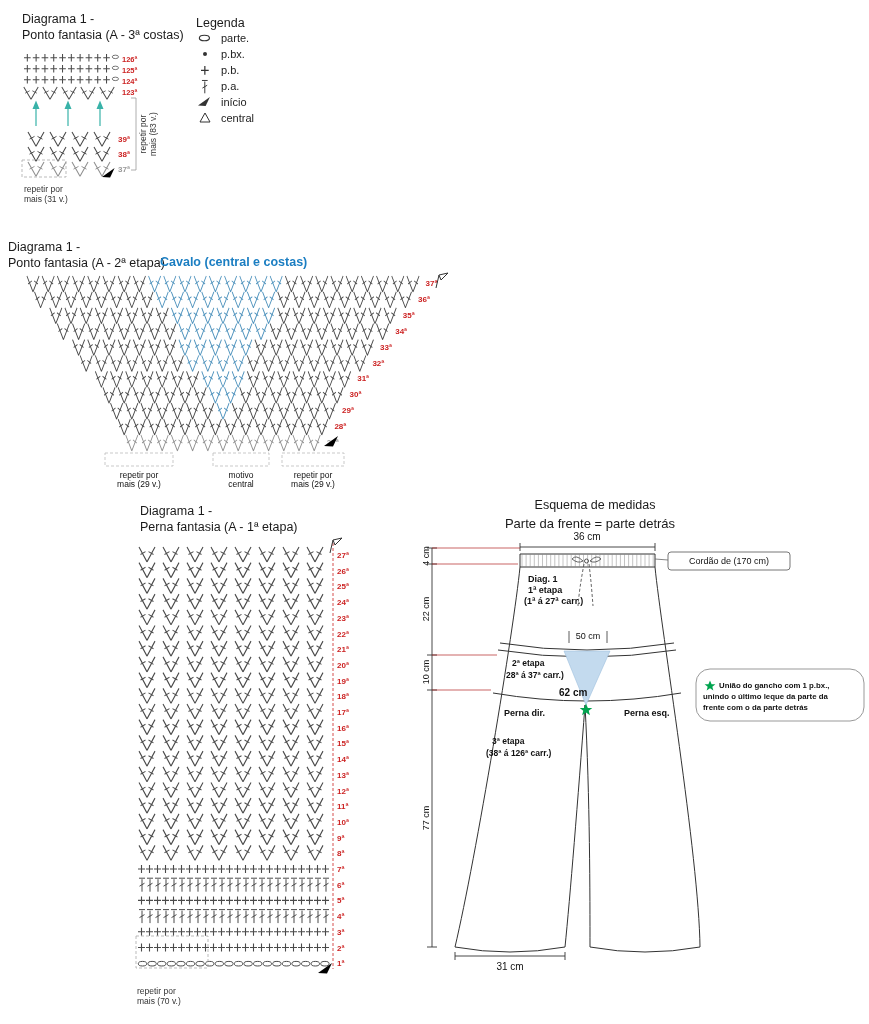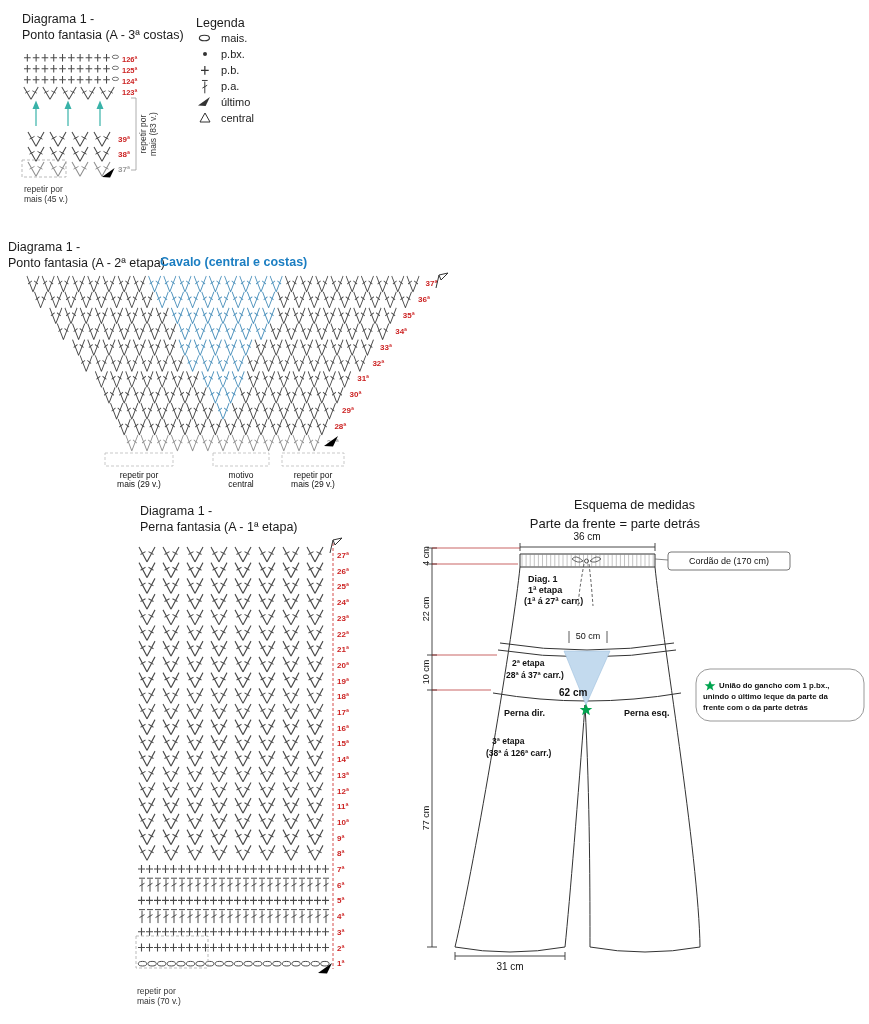--- a/index.html
+++ b/index.html
@@ -1,19 +1,19 @@
 <!DOCTYPE html>
 <html><head>
 <meta charset="utf-8">
 <style>
   html,body{margin:0;padding:0;background:#fff;font-family:"Liberation Sans",sans-serif;}
   .canvas{position:relative;width:869px;height:1024px;background:#fff;overflow:hidden;}
   .abs{position:absolute;}
   .title{position:absolute;font-size:12.5px;color:#1a1a1a;line-height:1.25;}
-  .title-center{position:absolute;font-size:12.5px;color:#1a1a1a;text-align:right;}
+  .title-center{position:absolute;font-size:12.5px;color:#1a1a1a;text-align:center;}
   .subtitle-blue{position:absolute;font-size:12.5px;font-weight:bold;color:#1b7ec2;}
   .small-label{position:absolute;font-size:8.5px;color:#333;line-height:1.2;}
   .legend{position:absolute;font-size:12.5px;color:#1a1a1a;}
   .legend-title{}
   .legend-item{display:flex;align-items:center;height:16px;font-size:11px;color:#222;}
   .legend-item span{margin-left:5px;}
   svg text{font-family:"Liberation Sans",sans-serif;}
 </style>
 </head>
 <body>
@@ -124,31 +124,31 @@
       <use href="#sym-v" xlink:href="#sym-v" transform="translate(74,116) scale(1,1.1)" color="#909090"></use>
       <text x="100" y="126" font-size="8" text-anchor="start" fill="#999" font-weight="bold">37ª</text>
       <use href="#sym-start" xlink:href="#sym-start" transform="translate(84,122) scale(0.9,0.9)" color="#000"></use>
       <rect x="4" y="114" width="44" height="17" fill="none" stroke="#aaa" stroke-width="0.8" stroke-dasharray="3,2"></rect>
       <path d="M118,52 V124 M118,52 H113 M118,124 H113" stroke="#999" fill="none" stroke-width="0.8"></path>
       <text x="0" y="0" font-size="8.5" text-anchor="middle" fill="#333" transform="translate(128,88) rotate(-90)">repetir por</text>
       <text x="0" y="0" font-size="8.5" text-anchor="middle" fill="#333" transform="translate(138,88) rotate(-90)">mais (83 v.)</text>
     </svg>
   <div class="small-label" style="left:24px;top:184px">
     <div>repetir por</div>
-    <div>mais (45 v.)</div>
+    <div>mais (31 v.)</div>
   </div>
 
   <div class="legend" style="left:196px;top:16px">
     <div class="legend-title">Legenda</div>
     <div id="legend-items">
         <div class="legend-item">
           <svg width="20" height="15">
             <use href="#sym-chain" xlink:href="#sym-chain" transform="translate(3,4) scale(1.2,1.2)" color="#333"></use>
           </svg>
-          <span>mais.</span>
+          <span>parte.</span>
         </div>
         <div class="legend-item">
           <svg width="20" height="15">
             <use href="#sym-dot" xlink:href="#sym-dot" transform="translate(7,5) scale(1,1)" color="#333"></use>
           </svg>
           <span>p.bx.</span>
         </div>
         <div class="legend-item">
           <svg width="20" height="15">
             <use href="#sym-plus" xlink:href="#sym-plus" transform="translate(5,3) scale(1.1,1.1)" color="#333"></use>
@@ -158,21 +158,21 @@
         <div class="legend-item">
           <svg width="20" height="15">
             <use href="#sym-dc" xlink:href="#sym-dc" transform="translate(5,1) scale(0.95,0.95)" color="#333"></use>
           </svg>
           <span>p.a.</span>
         </div>
         <div class="legend-item">
           <svg width="20" height="15">
             <use href="#sym-start" xlink:href="#sym-start" transform="translate(2,2) scale(0.85,0.85)" color="#333"></use>
           </svg>
-          <span>último</span>
+          <span>início</span>
         </div>
         <div class="legend-item">
           <svg width="20" height="15">
             <use href="#sym-tri" xlink:href="#sym-tri" transform="translate(4,2) scale(1,1)" color="#333"></use>
           </svg>
           <span>central</span>
         </div>
       </div>
   </div>
 

